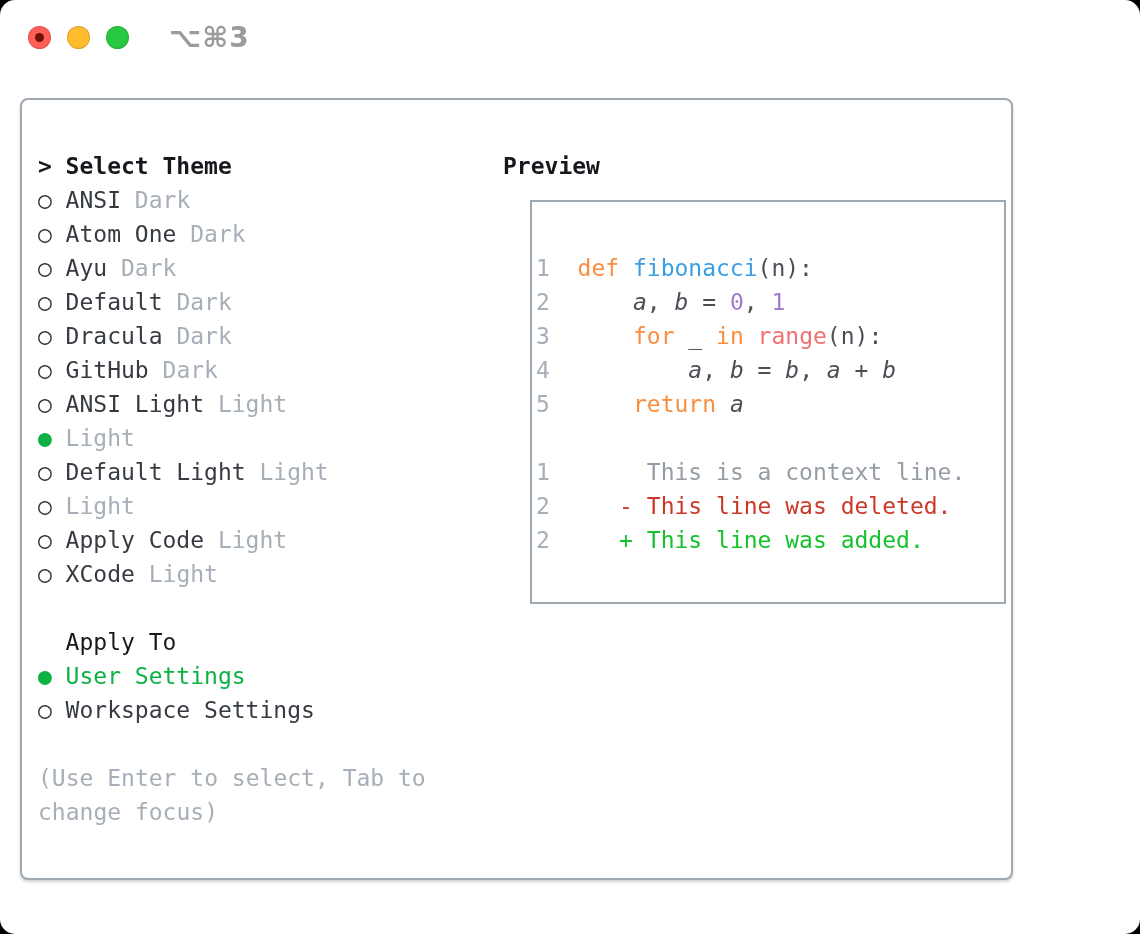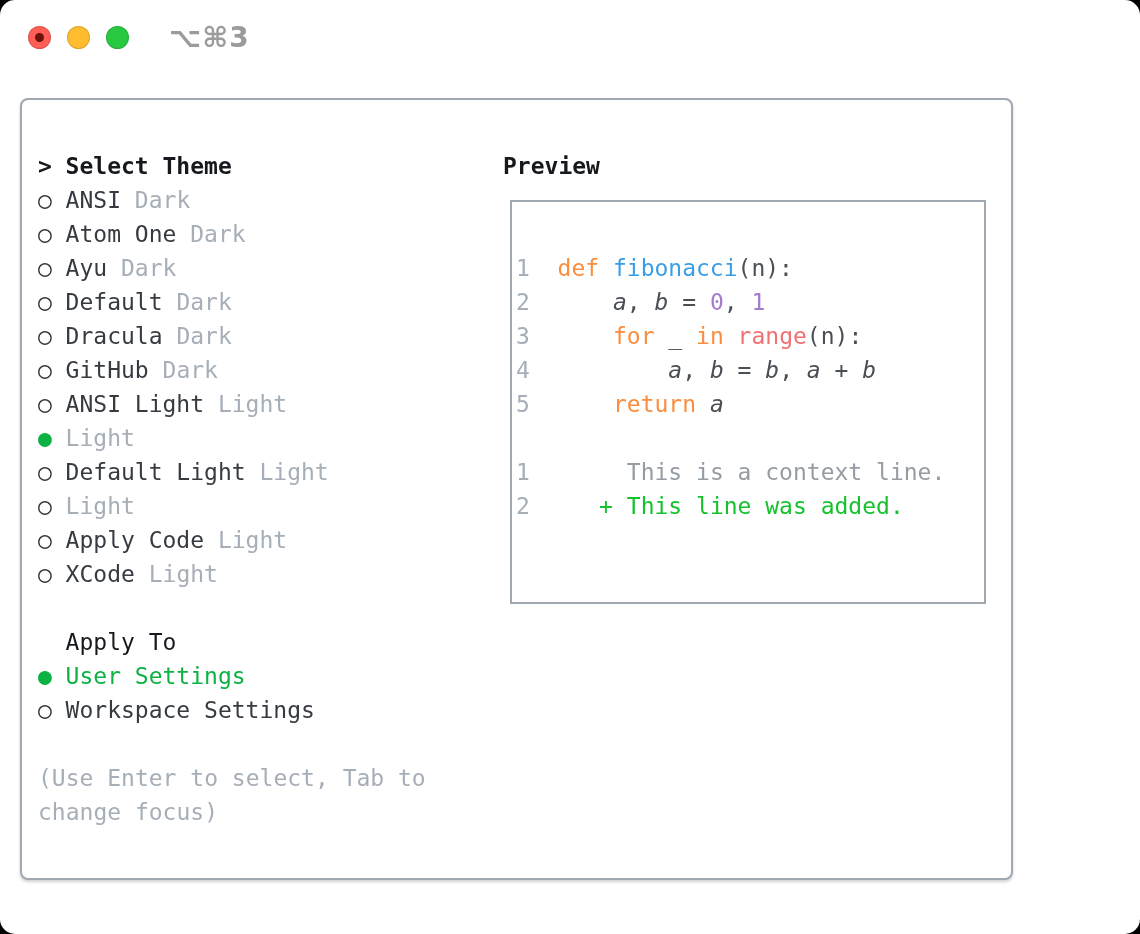--- a/index.html
+++ b/index.html
@@ -37,21 +37,21 @@
   .bullet{display:inline-block;width:27.6px;flex:0 0 27.6px;color:var(--text,#363b42);}
   .hdr,.prompt{font-weight:700;color:var(--heading,#15181c);}
   .apply-hdr{margin-top:34px;color:var(--heading,#15181c);}
   .muted{color:var(--muted,#a6aeb8);}
   .row.sel .bullet,.row.sel .nm{color:var(--accent_green,#0db244);}
   .hint{color:var(--muted,#a6aeb8);height:34px;white-space:pre;}
   .hint.first{margin-top:34px;}
   
   .preview-hdr{position:absolute;left:481px;top:49px;height:34px;line-height:34px;font-weight:700;color:var(--heading,#15181c);}
   .pbox{
-    position:absolute;left:488px;top:100px;width:476px;height:404px;
+    position:absolute;left:508px;top:100px;width:476px;height:404px;
     box-sizing:border-box;border:2px solid var(--border,#a0a8b2);
     padding:49px 0 0 4px;overflow:hidden;background:#fff;
   }
   .pline{height:34px;white-space:pre;}
   .tk-num{color:var(--num,#a6aeb8);}
   .tk-kw{color:var(--kw,#fa8d3e);}
   .tk-fn{color:var(--fn,#399ee6);}
   .tk-const{color:var(--const,#a37acc);}
   .tk-call{color:var(--call,#f07171);}
   .tk-code{color:var(--code,#4a4f56);}
@@ -110,18 +110,19 @@
     <div class="preview-hdr">Preview</div>
     <div class="pbox">
       <div id="preview-lines">
           <div class="pline"><span class="tk-num">1  </span><span class="tk-kw">def </span><span class="tk-fn">fibonacci</span><span class="tk-code">(n):</span></div>
           <div class="pline"><span class="tk-num">2  </span><span class="tk-code">    </span><span class="tk-var">a</span><span class="tk-code">, </span><span class="tk-var">b</span><span class="tk-code"> = </span><span class="tk-const">0</span><span class="tk-code">, </span><span class="tk-const">1</span></div>
           <div class="pline"><span class="tk-num">3  </span><span class="tk-code">    </span><span class="tk-kw">for</span><span class="tk-code"> _ </span><span class="tk-kw">in</span><span class="tk-code"> </span><span class="tk-call">range</span><span class="tk-code">(n):</span></div>
           <div class="pline"><span class="tk-num">4  </span><span class="tk-code">        </span><span class="tk-var">a</span><span class="tk-code">, </span><span class="tk-var">b</span><span class="tk-code"> = </span><span class="tk-var">b</span><span class="tk-code">, </span><span class="tk-var">a</span><span class="tk-code"> + </span><span class="tk-var">b</span></div>
           <div class="pline"><span class="tk-num">5  </span><span class="tk-code">    </span><span class="tk-kw">return</span><span class="tk-code"> </span><span class="tk-var">a</span></div>
           <div class="pline"></div>
           <div class="pline"><span class="tk-num">1</span><span class="tk-ctx">       </span><span class="tk-ctx">This is a context line.</span></div>
+          <div class="pline"><span class="tk-num">2</span><span class="tk-code">     </span><span class="tk-del">- This line was deleted.</span></div>
           <div class="pline"><span class="tk-num">2</span><span class="tk-code">     </span><span class="tk-add">+ This line was added.</span></div>
         </div>
     </div>
 
   </div>
 </div>
 
 </body></html>

